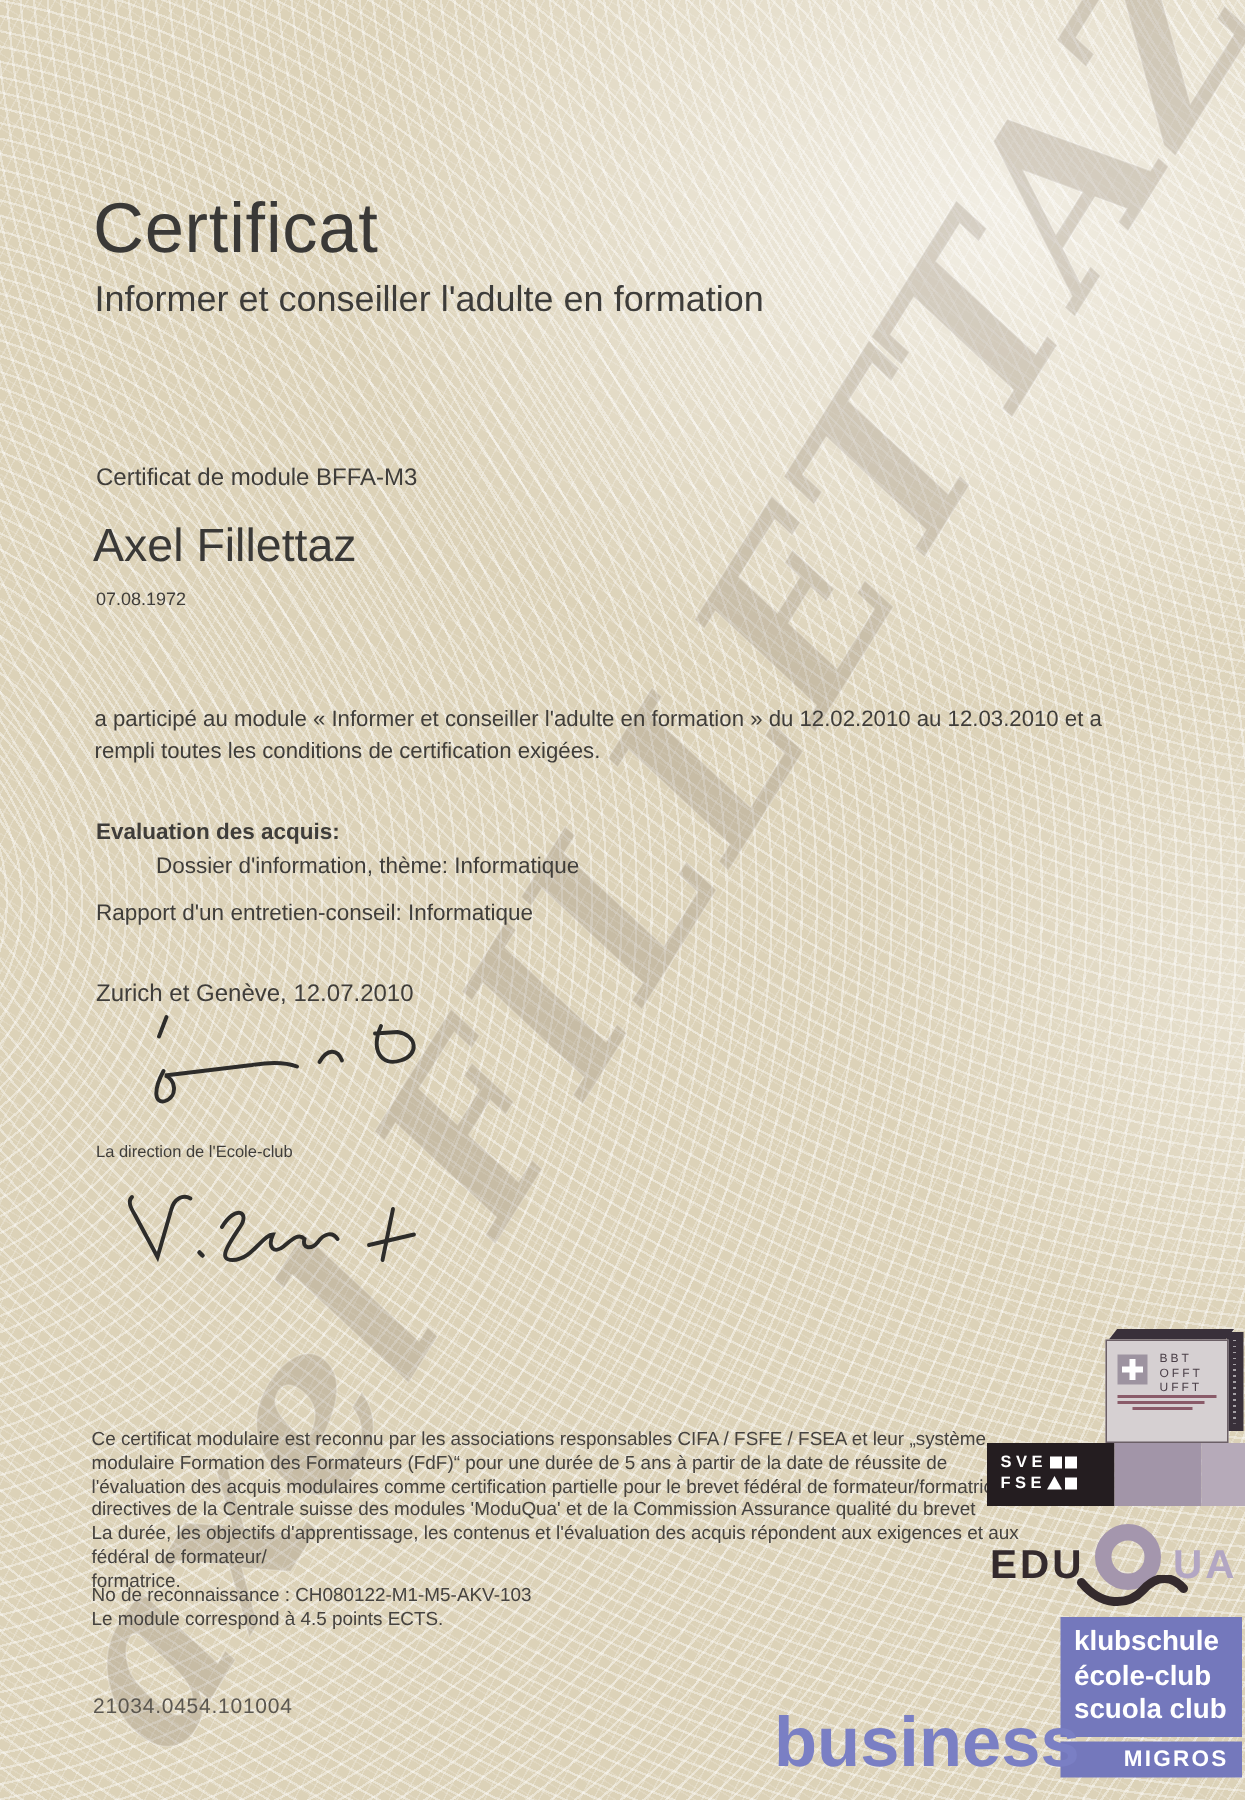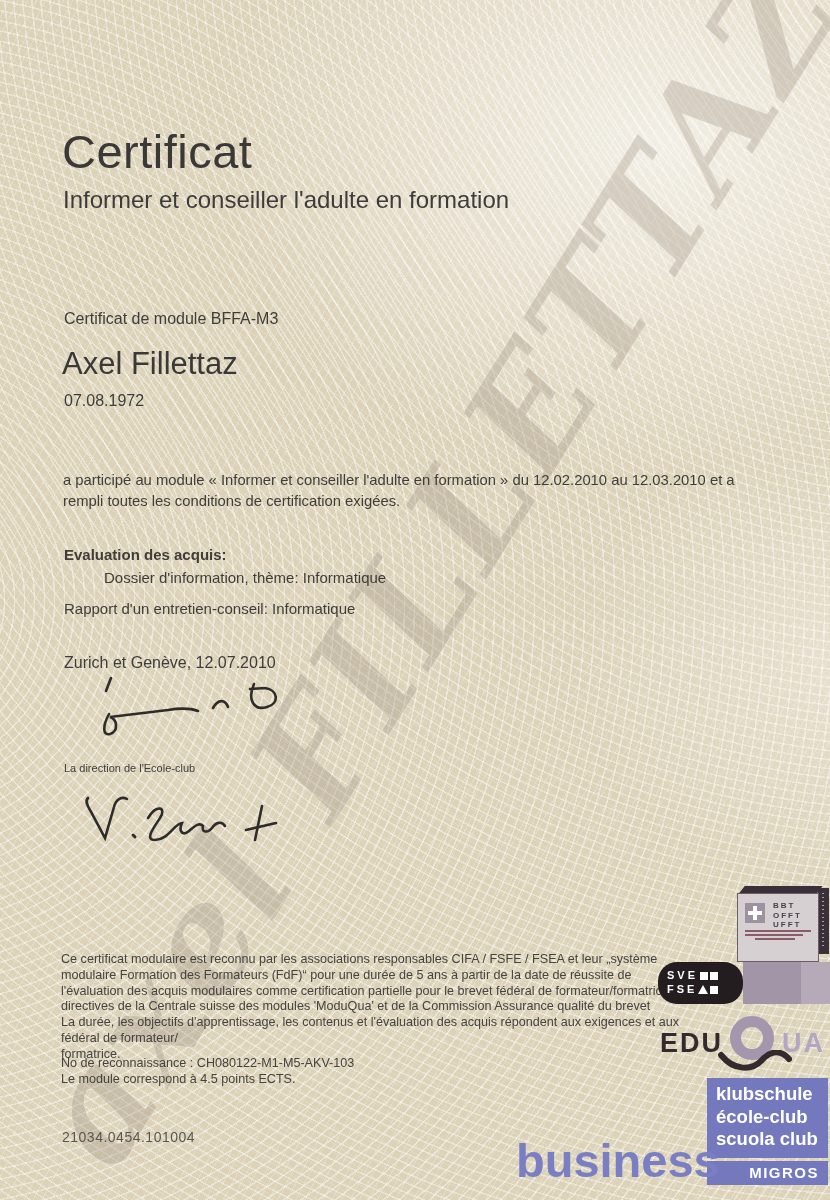--- a/index.html
+++ b/index.html
@@ -26,21 +26,21 @@
     font-size:148px;letter-spacing:5px;white-space:nowrap;text-align:center;
     color:rgba(151,140,122,.30);
     -webkit-text-stroke:1px rgba(255,255,255,.25);
     pointer-events:none;
   }
   
   .title{left:62px;top:124px;font-size:47px;color:#3a3937;letter-spacing:.5px;}
   .subtitle{left:63px;top:186px;font-size:24px;color:#3d3c3a;}
   .module-line{left:64px;top:310px;font-size:16px;}
   .name{left:62px;top:346px;font-size:31px;color:#3a3937;}
-  .birth{left:64px;top:392px;font-size:16px;}
+  .birth{left:64px;top:392px;font-size:12px;}
   .para{left:63px;top:470px;width:712px;font-size:14.8px;line-height:21px;}
   .eval-head{left:64px;top:546px;font-size:15px;font-weight:bold;}
   .eval-item1{left:64px;top:569px;font-size:15px;margin-left:40px;}
   .eval-item2{left:64px;top:600px;font-size:15px;}
   .place-date{left:64px;top:654px;font-size:16px;}
   .sig-label1{left:64px;top:762px;font-size:11px;}
   .sig-label2{left:64px;top:851px;font-size:15px;}
   .sig1{left:78px;top:672px;}
   .sig2{left:76px;top:788px;}
   .sig1 svg,.sig2 svg{display:block;}
@@ -51,29 +51,29 @@
   
   .fed{left:737px;top:886px;width:92px;height:74px;}
   .fed-top{position:absolute;left:5px;top:0;width:78px;height:7px;background:#39303a;transform:skewX(-38deg);}
   .fed-spine{position:absolute;right:0;top:2px;width:11px;height:66px;background:#39303a;
     background-image:repeating-linear-gradient(180deg, rgba(255,255,255,.55) 0 1px, rgba(255,255,255,0) 1px 4px);
     background-size:2px 56px;background-repeat:no-repeat;background-position:4px 5px;}
   .fed-face{position:absolute;left:0;top:7px;width:80px;height:67px;background:#d6d0d2;border:1px solid #6b5f66;}
   .fed-cross{position:absolute;left:7px;top:9px;width:20px;height:20px;background:#9d93a0;}
   .fed-cross::before{content:"";position:absolute;left:8px;top:3px;width:4px;height:14px;background:#fff;}
   .fed-cross::after{content:"";position:absolute;left:3px;top:8px;width:14px;height:4px;background:#fff;}
-  .fed-rows{position:absolute;left:35px;top:7px;font-size:8px;font-weight:bold;color:#4c4049;letter-spacing:2px;line-height:9.5px;}
+  .fed-rows{position:absolute;left:35px;top:7px;font-size:8px;font-weight:normal;color:#4c4049;letter-spacing:2px;line-height:9.5px;}
   .fed-caption{position:absolute;left:7px;top:36px;width:66px;}
   .fed-caption i{display:block;height:2px;background:rgba(112,52,70,.75);margin-bottom:2px;}
   .fed-caption i:nth-child(2){width:58px;}
   .fed-caption i:nth-child(3){width:40px;margin-left:10px;}
   
   .sveb{left:658px;top:962px;height:42px;display:flex;}
   .sveb-dark{width:76px;background:#241d20;color:#fff;font-size:11px;font-weight:bold;letter-spacing:3px;
-    padding:6px 0 0 9px;line-height:14px;border-radius:19px;}
+    padding:6px 0 0 9px;line-height:14px;}
   .sveb-dark .g{display:inline-block;width:8px;height:8px;background:#fff;margin-left:2px;vertical-align:-1px;}
   .sveb-dark .tri{display:inline-block;width:0;height:0;border-left:5px solid transparent;border-right:5px solid transparent;
     border-bottom:9px solid #fff;margin-left:1px;vertical-align:-1px;background:none;}
   .sveb-mid{width:58px;background:#a295a8;}
   .sveb-light{width:32px;background:#b6aab9;}
   
   .eduqua{left:660px;top:1014px;width:170px;height:58px;}
   .edu-txt{position:absolute;left:0;top:14px;font-size:27px;font-weight:bold;letter-spacing:2px;color:#342a2d;}
   .edu-q{position:absolute;left:70px;top:2px;width:22px;height:22px;border:11px solid #a496ad;border-radius:50%;}
   .edu-tail{position:absolute;left:58px;top:36px;}

